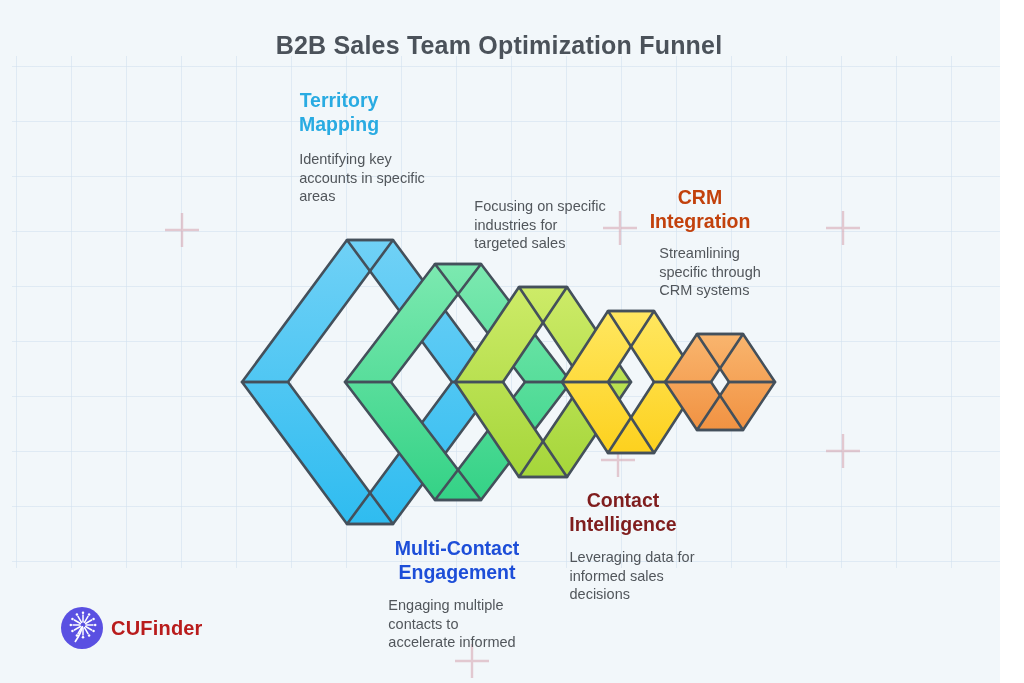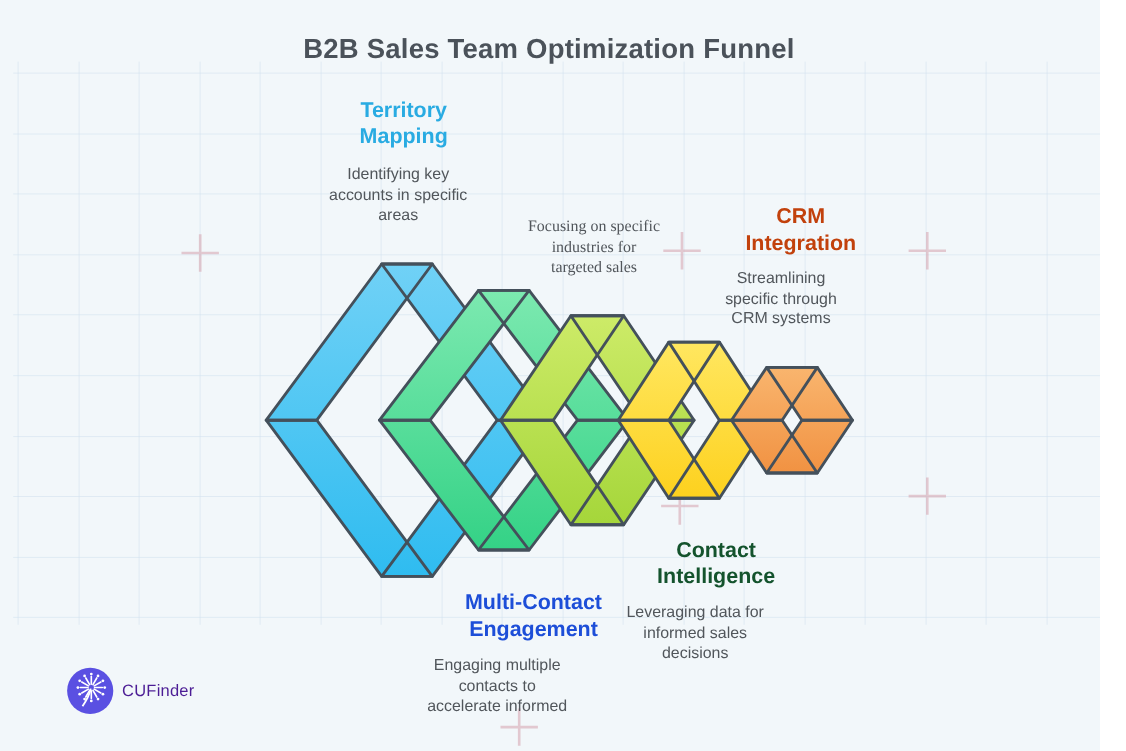--- a/index.html
+++ b/index.html
@@ -17,30 +17,30 @@
     pointer-events:none;
   }
   #funnel-svg{position:absolute;left:0;top:0;}
   .page-title{
     position:absolute;top:31px;left:499px;transform:translateX(-50%);
     font-size:25px;font-weight:bold;color:#4b525a;white-space:nowrap;
     letter-spacing:.2px;
   }
   .stage-h{
     position:absolute;transform:translateX(-50%);text-align:center;
-    font-weight:bold;font-size:19.5px;line-height:24px;white-space:pre-line;margin-left:28px;
+    font-weight:bold;font-size:19.5px;line-height:24px;white-space:pre-line;
   }
   .stage-b{
-    position:absolute;transform:translateX(-50%);text-align:center;
+    position:absolute;transform:translateX(-50%);text-align:left;
     font-size:14.5px;line-height:18.5px;color:#51565b;white-space:pre-line;
   }
   .logo{
     position:absolute;left:60px;top:606px;display:flex;align-items:center;gap:7px;
   }
-  .logo-text{font-size:15px;font-weight:400;color:#4c1d95;letter-spacing:.2px;}
+  .logo-text{font-size:20px;font-weight:700;color:#b91c1c;letter-spacing:.2px;}
 </style>
 </head>
 <body>
 
 <div id="canvas">
 
   <div class="grid"></div>
 
   <svg id="funnel-svg" width="1024" height="683" viewBox="0 0 1024 683">
       <defs>
@@ -119,27 +119,27 @@
     </svg>
 
   <div class="page-title">B2B Sales Team Optimization Funnel</div>
 
   <div class="stage-h" style="left: 339px; top: 88px; color: rgb(41, 171, 226);">Territory
 Mapping</div>
   <div class="stage-h" style="left: 700px; top: 185px; color: #c2410c;">CRM
 Integration</div>
   <div class="stage-h" style="left: 457px; top: 536px; color: #1d4ed8;">Multi-Contact
 Engagement</div>
-  <div class="stage-h" style="left: 623px; top: 488px; color: #14532d;">Contact
+  <div class="stage-h" style="left: 623px; top: 488px; color: #7f1d1d;">Contact
 Intelligence</div>
 
   <div class="stage-b" style="left:362px;top:150px;">Identifying key
 accounts in specific
 areas</div>
-  <div class="stage-b" style="left:540px;top:197px;font-family:Liberation Serif, serif;">Focusing on specific
+  <div class="stage-b" style="left:540px;top:197px;">Focusing on specific
 industries for
 targeted sales</div>
   <div class="stage-b" style="left:710px;top:244px;">Streamlining
 specific through
 CRM systems</div>
   <div class="stage-b" style="left:452px;top:596px;">Engaging multiple
 contacts to
 accelerate informed</div>
   <div class="stage-b" style="left:632px;top:548px;">Leveraging data for
 informed sales

